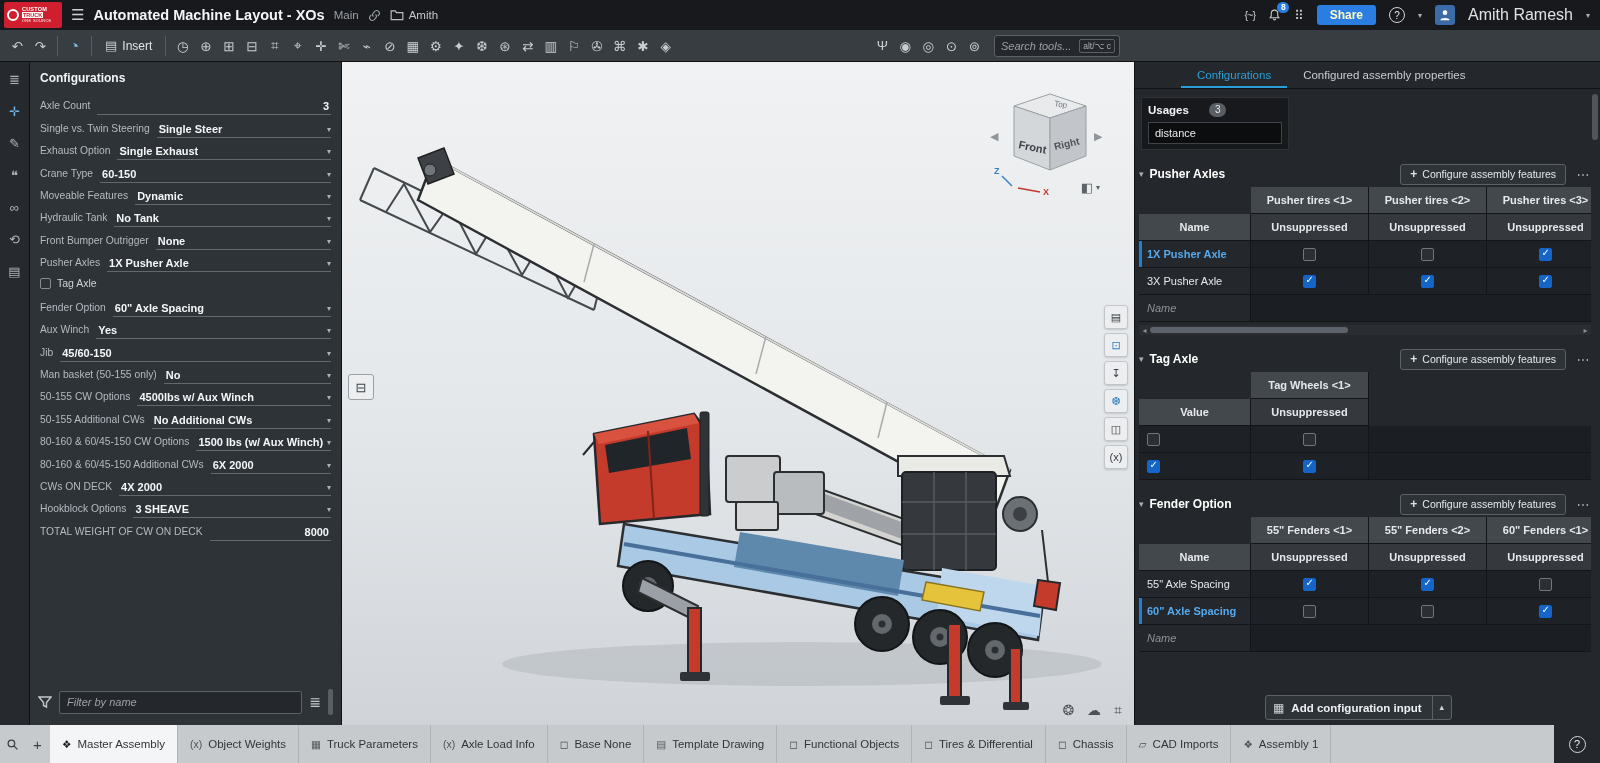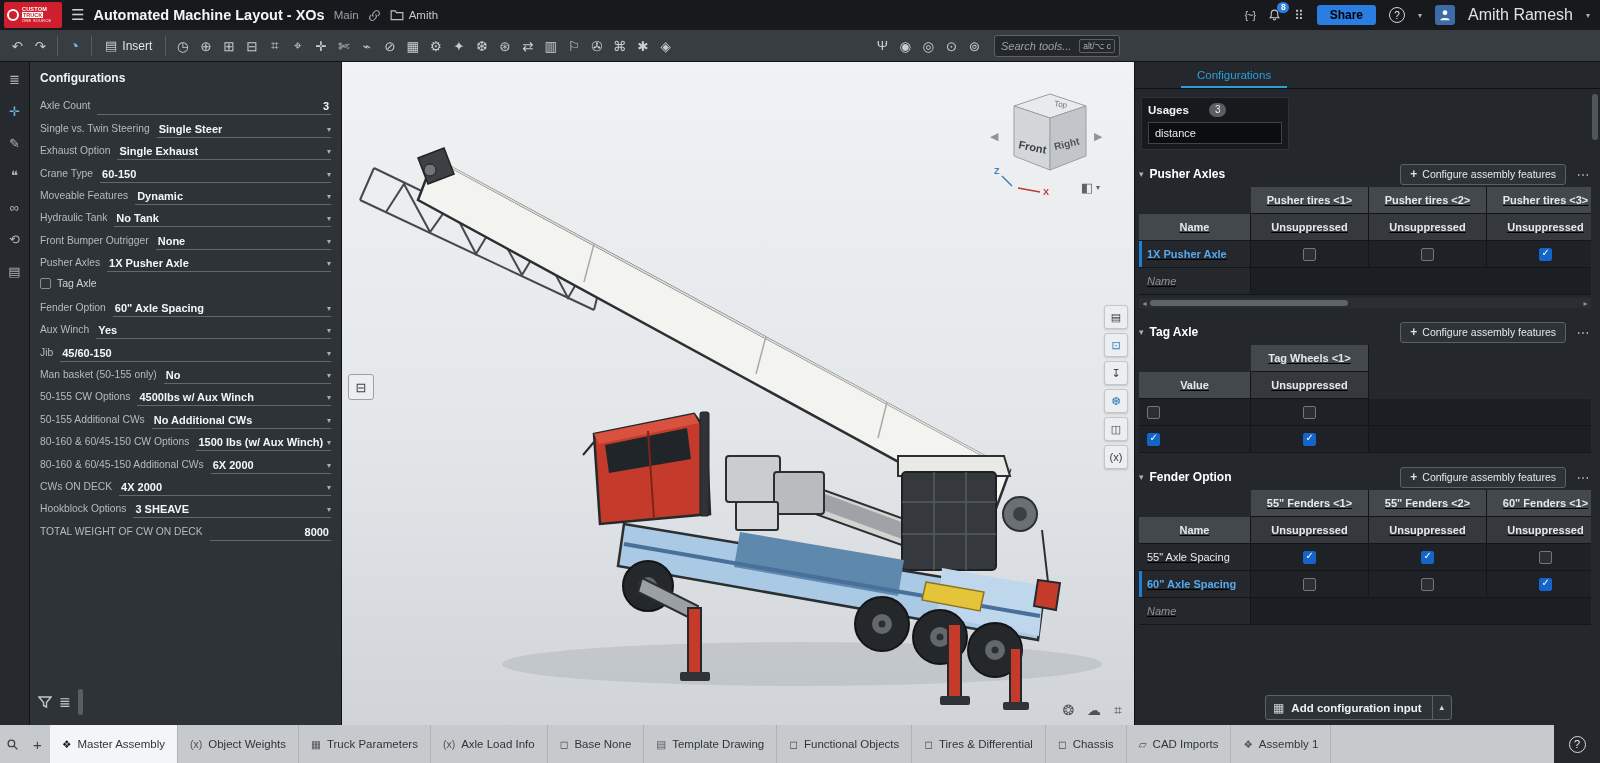--- a/index.html
+++ b/index.html
@@ -16,21 +16,21 @@
   .logo-txt em{font-style:normal;font-size:3.8px;color:#fff;margin-top:1px;letter-spacing:.4px;}
   .hamb{font-size:15px;color:#cdd2d6;cursor:pointer;}
   .doc-title{font-size:14.5px;font-weight:bold;color:#f2f4f6;white-space:nowrap;}
   .ws-label{font-size:11.5px;color:#9aa1a8;}
   .hdr-ico{display:flex;align-items:center;gap:5px;font-size:11.5px;color:#c2c7cb;}
   .hdr-right{margin-left:auto;display:flex;align-items:center;gap:13px;}
   .fs-icon{font-size:11px;color:#c2c7cb;letter-spacing:-1px;}
   .bell{position:relative;display:flex;}
   .nbadge{position:absolute;top:-6px;right:-8px;background:var(--badge-blue,#2a7de1);color:#fff;font-size:8.5px;border-radius:7px;padding:0 3.5px;line-height:11px;font-weight:bold;}
   .apps{font-size:13px;color:#c2c7cb;}
-  .share-btn{background:var(--share-blue,#2a7de1);color:#000000;font-size:12px;font-weight:bold;padding:3px 13px;border-radius:3px;cursor:pointer;}
+  .share-btn{background:var(--share-blue,#2a7de1);color:#fef9c3;font-size:12px;font-weight:bold;padding:3px 13px;border-radius:3px;cursor:pointer;}
   .help-h{width:16px;height:16px;border:1.5px solid #cfd4d8;border-radius:50%;font-size:10px;display:flex;align-items:center;justify-content:center;color:#e6eaed;}
   .caret-sm{font-size:8px;color:#aab0b6;}
   .avatar{width:20px;height:20px;border-radius:3px;background:#3c6ca8;display:flex;align-items:center;justify-content:center;overflow:hidden;}
   .user-name{font-size:16px;color:#dfe3e6;}
 
   
   .toolbar{position:absolute;top:30px;left:0;width:1600px;height:32px;background:#383d42;border-bottom:1px solid #101214;display:flex;align-items:center;padding:0 6px;}
   .tb-group{display:flex;align-items:center;}
   .tb-icon{width:23px;height:24px;display:flex;align-items:center;justify-content:center;font-size:13.5px;color:#c9cdd1;border-radius:3px;cursor:pointer;}
   .tb-sep{width:1px;height:20px;background:#565c62;margin:0 5px;}
@@ -93,21 +93,21 @@
   .usages-item{margin-top:5px;background:#0b0d0e;border:1px solid #3f444a;padding:4px 6px;font-size:11px;color:#e8ebee;cursor:pointer;}
   .section{margin-left:4px;}
   .sec-head{display:flex;align-items:center;height:26px;gap:6px;margin-top:11px;padding-right:6px;}
   .chev{color:#aab0b5;font-size:9px;cursor:pointer;}
   .sec-title{color:#fff;font-weight:bold;font-size:12px;white-space:nowrap;}
   .flex1{flex:1;}
   .feat-btn{background:#2e3338;border:1px solid #5b6167;border-radius:3px;color:#e4e7ea;font-size:10.5px;height:21px;padding:0 9px;display:flex;align-items:center;gap:5px;cursor:pointer;font-family:inherit;white-space:nowrap;}
   .plusbox{font-size:12px;font-weight:bold;color:#dfe3e6;}
   .dots-btn{background:none;border:none;color:#c6cacd;font-size:13px;width:22px;cursor:pointer;font-family:inherit;}
   .sec-table{width:452px;overflow:hidden;}
-  .trow{display:flex;height:27px;text-decoration:underline;}
+  .trow{display:flex;height:27px;}
   .cell{flex:0 0 118px;display:flex;align-items:center;justify-content:center;font-size:11px;color:#e6e9eb;border-right:1px solid #131517;border-bottom:1px solid #131517;overflow:hidden;white-space:nowrap;}
   .firstcol,.corner{flex:0 0 112px;text-align:right;}
   .corner{background:transparent;border-right:1px solid transparent;border-bottom:1px solid transparent;}
   .colh{background:#43484d;font-weight:bold;}
   .subh{background:#35393e;font-weight:bold;}
   .namecell{background:#24282c;justify-content:flex-start;padding:0 8px;cursor:pointer;}
   .namecell.selected{color:var(--select-blue,#55a9ee);font-weight:bold;box-shadow:inset 3px 0 0 #1f7fd4;}
   .namecell.ph{font-style:italic;color:#8d9296;}
   .ckc{background:#1e2125;}
   .fill{flex:1 1 auto;background:#1b1e22;border-right:none;}
@@ -384,20 +384,21 @@
           <span class="cfg-label" data-name="config-label">TOTAL WEIGHT OF CW ON DECK</span>
           <span class="cfg-valwrap" data-name="config-value-field">
             <span class="cfg-value" data-name="config-value">8000</span>
           </span>
         </div>
       </div>
     <div class="filter-row" data-name="filter-row">
       <svg width="14" height="13" viewBox="0 0 14 13" data-name="filter-funnel-icon">
           <path d="M1 1h12L8.5 6.5V11L5.5 9.5V6.5z" fill="none" stroke="#c2c7cb" stroke-width="1.4"></path>
         </svg>
+      <input data-name="filter-by-name-input" placeholder="Filter by name" style="">
       <span class="listbtn" data-name="list-view-icon">≣</span>
       <span class="panel-scroll" data-name="panel-scrollbar-thumb"></span>
     </div>
   </div>
 
   <div class="viewport" data-name="3d-viewport">
     <svg class="truck" viewBox="0 0 792 663" data-name="crane-truck-model">
       <ellipse cx="460" cy="602" rx="300" ry="22" fill="rgba(40,45,55,0.10)" data-name="ground-shadow"></ellipse>
       <g data-name="lattice-jib" stroke="#45484c" stroke-width="2" fill="none">
         <path d="M18 138 L252 248"></path>
@@ -499,20 +500,21 @@
         <span class="vp-float-icon" data-name="stamp-icon">❂</span>
         <span class="vp-float-icon" data-name="cloud-icon">☁</span>
         <span class="vp-float-icon" data-name="units-grid-icon">⌗</span>
       </div>
     <div class="vp-leftbtn" data-name="section-tool-button">⊟</div>
   </div>
 
   <div class="rpanel" data-name="configuration-right-panel">
     <div id="rtabs" class="rtabs" data-name="panel-tabs">
         <div class="rtab active" data-name="panel-tab-configurations">Configurations</div>
+        <div class="rtab" data-name="panel-tab-configured-assembly-properties">Configured assembly properties</div>
       </div>
     <div class="usages" data-name="usages-popup">
       <div class="usages-head" data-name="usages-header">
         <span class="usages-label" data-name="usages-label">Usages</span>
         <span class="badge" data-name="usages-count-badge">3</span>
       </div>
       <div class="usages-item" data-name="usage-item">distance</div>
     </div>
     <div id="sections" data-name="config-sections">
         <div class="section" data-name="section-pusher-axles">
@@ -545,20 +547,32 @@
                 <span class="tcbox" data-name="suppression-checkbox"></span>
               </div>
               <div class="cell ckc" data-name="checkbox-cell">
                 <span class="tcbox" data-name="suppression-checkbox"></span>
               </div>
               <div class="cell ckc" data-name="checkbox-cell">
                 <span class="tcbox on" data-name="suppression-checkbox"></span>
               </div>
             </div>
             <div class="trow" data-name="table-row">
+              <div class="cell namecell firstcol" data-name="row-name-cell">3X Pusher Axle</div>
+              <div class="cell ckc" data-name="checkbox-cell">
+                <span class="tcbox on" data-name="suppression-checkbox"></span>
+              </div>
+              <div class="cell ckc" data-name="checkbox-cell">
+                <span class="tcbox on" data-name="suppression-checkbox"></span>
+              </div>
+              <div class="cell ckc" data-name="checkbox-cell">
+                <span class="tcbox on" data-name="suppression-checkbox"></span>
+              </div>
+            </div>
+            <div class="trow" data-name="table-row">
               <div class="cell namecell firstcol ph" data-name="row-name-cell">Name</div>
               <div class="cell fill" data-name="table-filler-cell"></div>
             </div>
           </div>
           <div class="hscroll" data-name="horizontal-scrollbar">
             <span class="harrow" data-name="scroll-left-icon">◂</span>
             <span class="hthumb" data-name="scrollbar-thumb"></span>
             <span class="harrow right" data-name="scroll-right-icon">▸</span>
           </div>
         </div>

